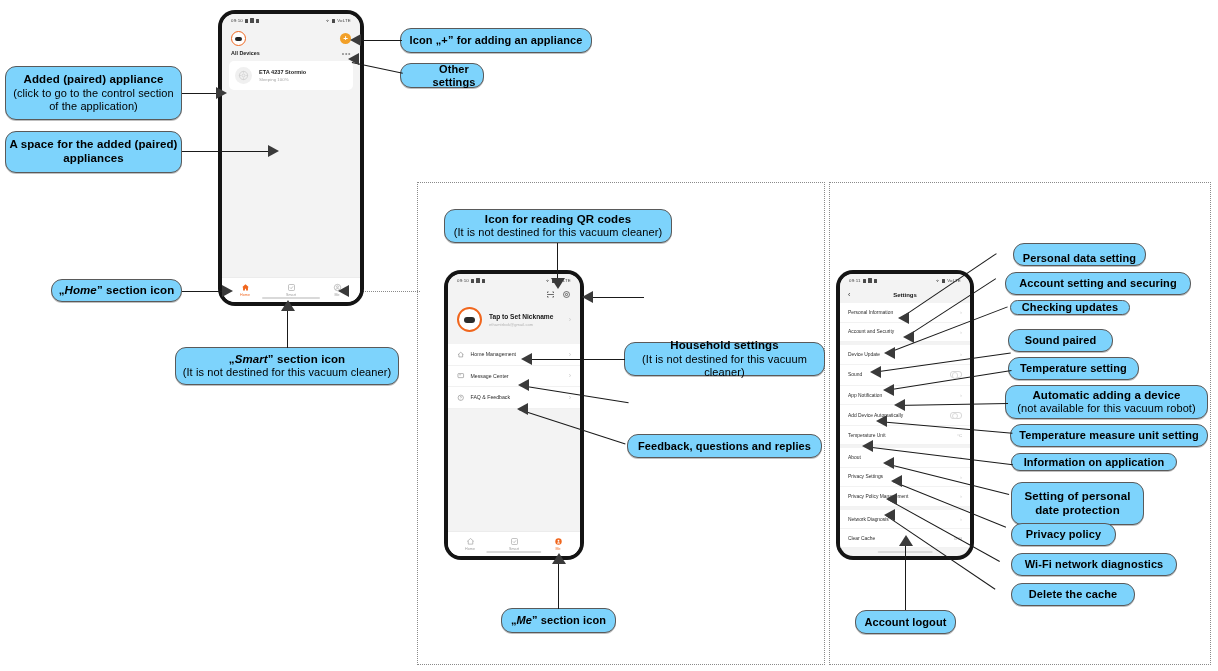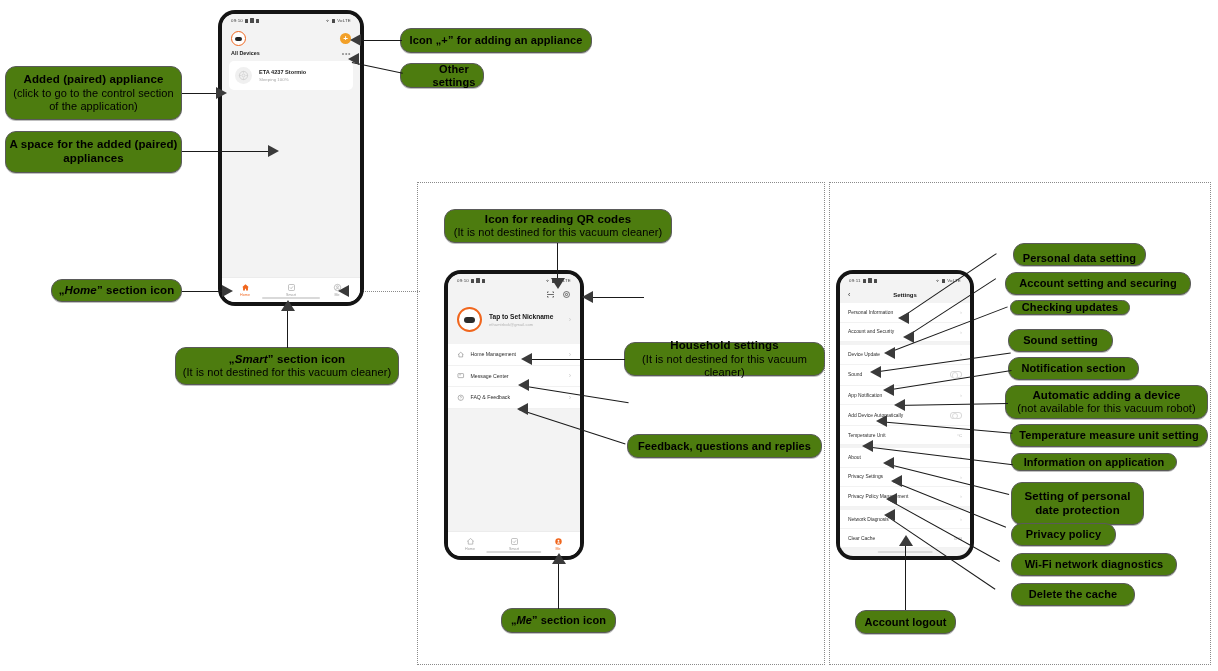--- a/index.html
+++ b/index.html
@@ -1,21 +1,21 @@
 <!DOCTYPE html>
 <html><head>
 <meta charset="utf-8">
 <style>
   html,body{margin:0;padding:0;background:#ffffff;}
   body{width:1218px;height:671px;position:relative;overflow:hidden;
        font-family:"Liberation Sans",sans-serif;color:#000;}
   .stage{position:absolute;left:0;top:0;width:1218px;height:671px;}
 
   
-  .callout{position:absolute;background:#4d7c0f;border:1px solid #5a5a5a;
+  .callout{position:absolute;background:#7dd3fc;border:1px solid #5a5a5a;
            border-radius:11px;box-sizing:border-box;display:flex;
            flex-direction:column;align-items:center;justify-content:center;
            text-align:center;line-height:1.18;box-shadow:0 1px 0 rgba(0,0,0,.25);}
   .callout .t1{font-weight:bold;font-size:11.5px;letter-spacing:.1px;}
   .callout .t2{font-weight:normal;font-size:11px;letter-spacing:.1px;}
   .callout.small .t1{font-size:11px;}
   .callout .it{font-style:italic;}
 
   
   .ln{position:absolute;background:#1a1a1a;transform-origin:0 0;height:1px;}
@@ -415,24 +415,24 @@
   <div class="callout small" style="left:1013px;top:243px;width:133px;height:23px;justify-content:flex-end;">
     <span class="t1">Personal data setting</span>
   </div>
   <div class="callout small" style="left:1005px;top:272px;width:186px;height:23px;">
     <span class="t1">Account setting and securing</span>
   </div>
   <div class="callout small" style="left:1010px;top:300px;width:120px;height:15px;">
     <span class="t1">Checking updates</span>
   </div>
   <div class="callout small" style="left:1008px;top:329px;width:105px;height:23px;">
-    <span class="t1">Sound setting</span>
+    <span class="t1">Sound paired</span>
   </div>
   <div class="callout small" style="left:1008px;top:357px;width:131px;height:23px;">
-    <span class="t1">Notification section</span>
+    <span class="t1">Temperature setting</span>
   </div>
   <div class="callout" style="left:1005px;top:385px;width:203px;height:34px;">
     <span class="t1">Automatic adding a device</span>
     <span class="t2">(not available for this vacuum robot)</span>
   </div>
   <div class="callout small" style="left:1010px;top:424px;width:198px;height:23px;">
     <span class="t1">Temperature measure unit setting</span>
   </div>
   <div class="callout small" style="left:1011px;top:453px;width:166px;height:18px;">
     <span class="t1">Information on application</span>

